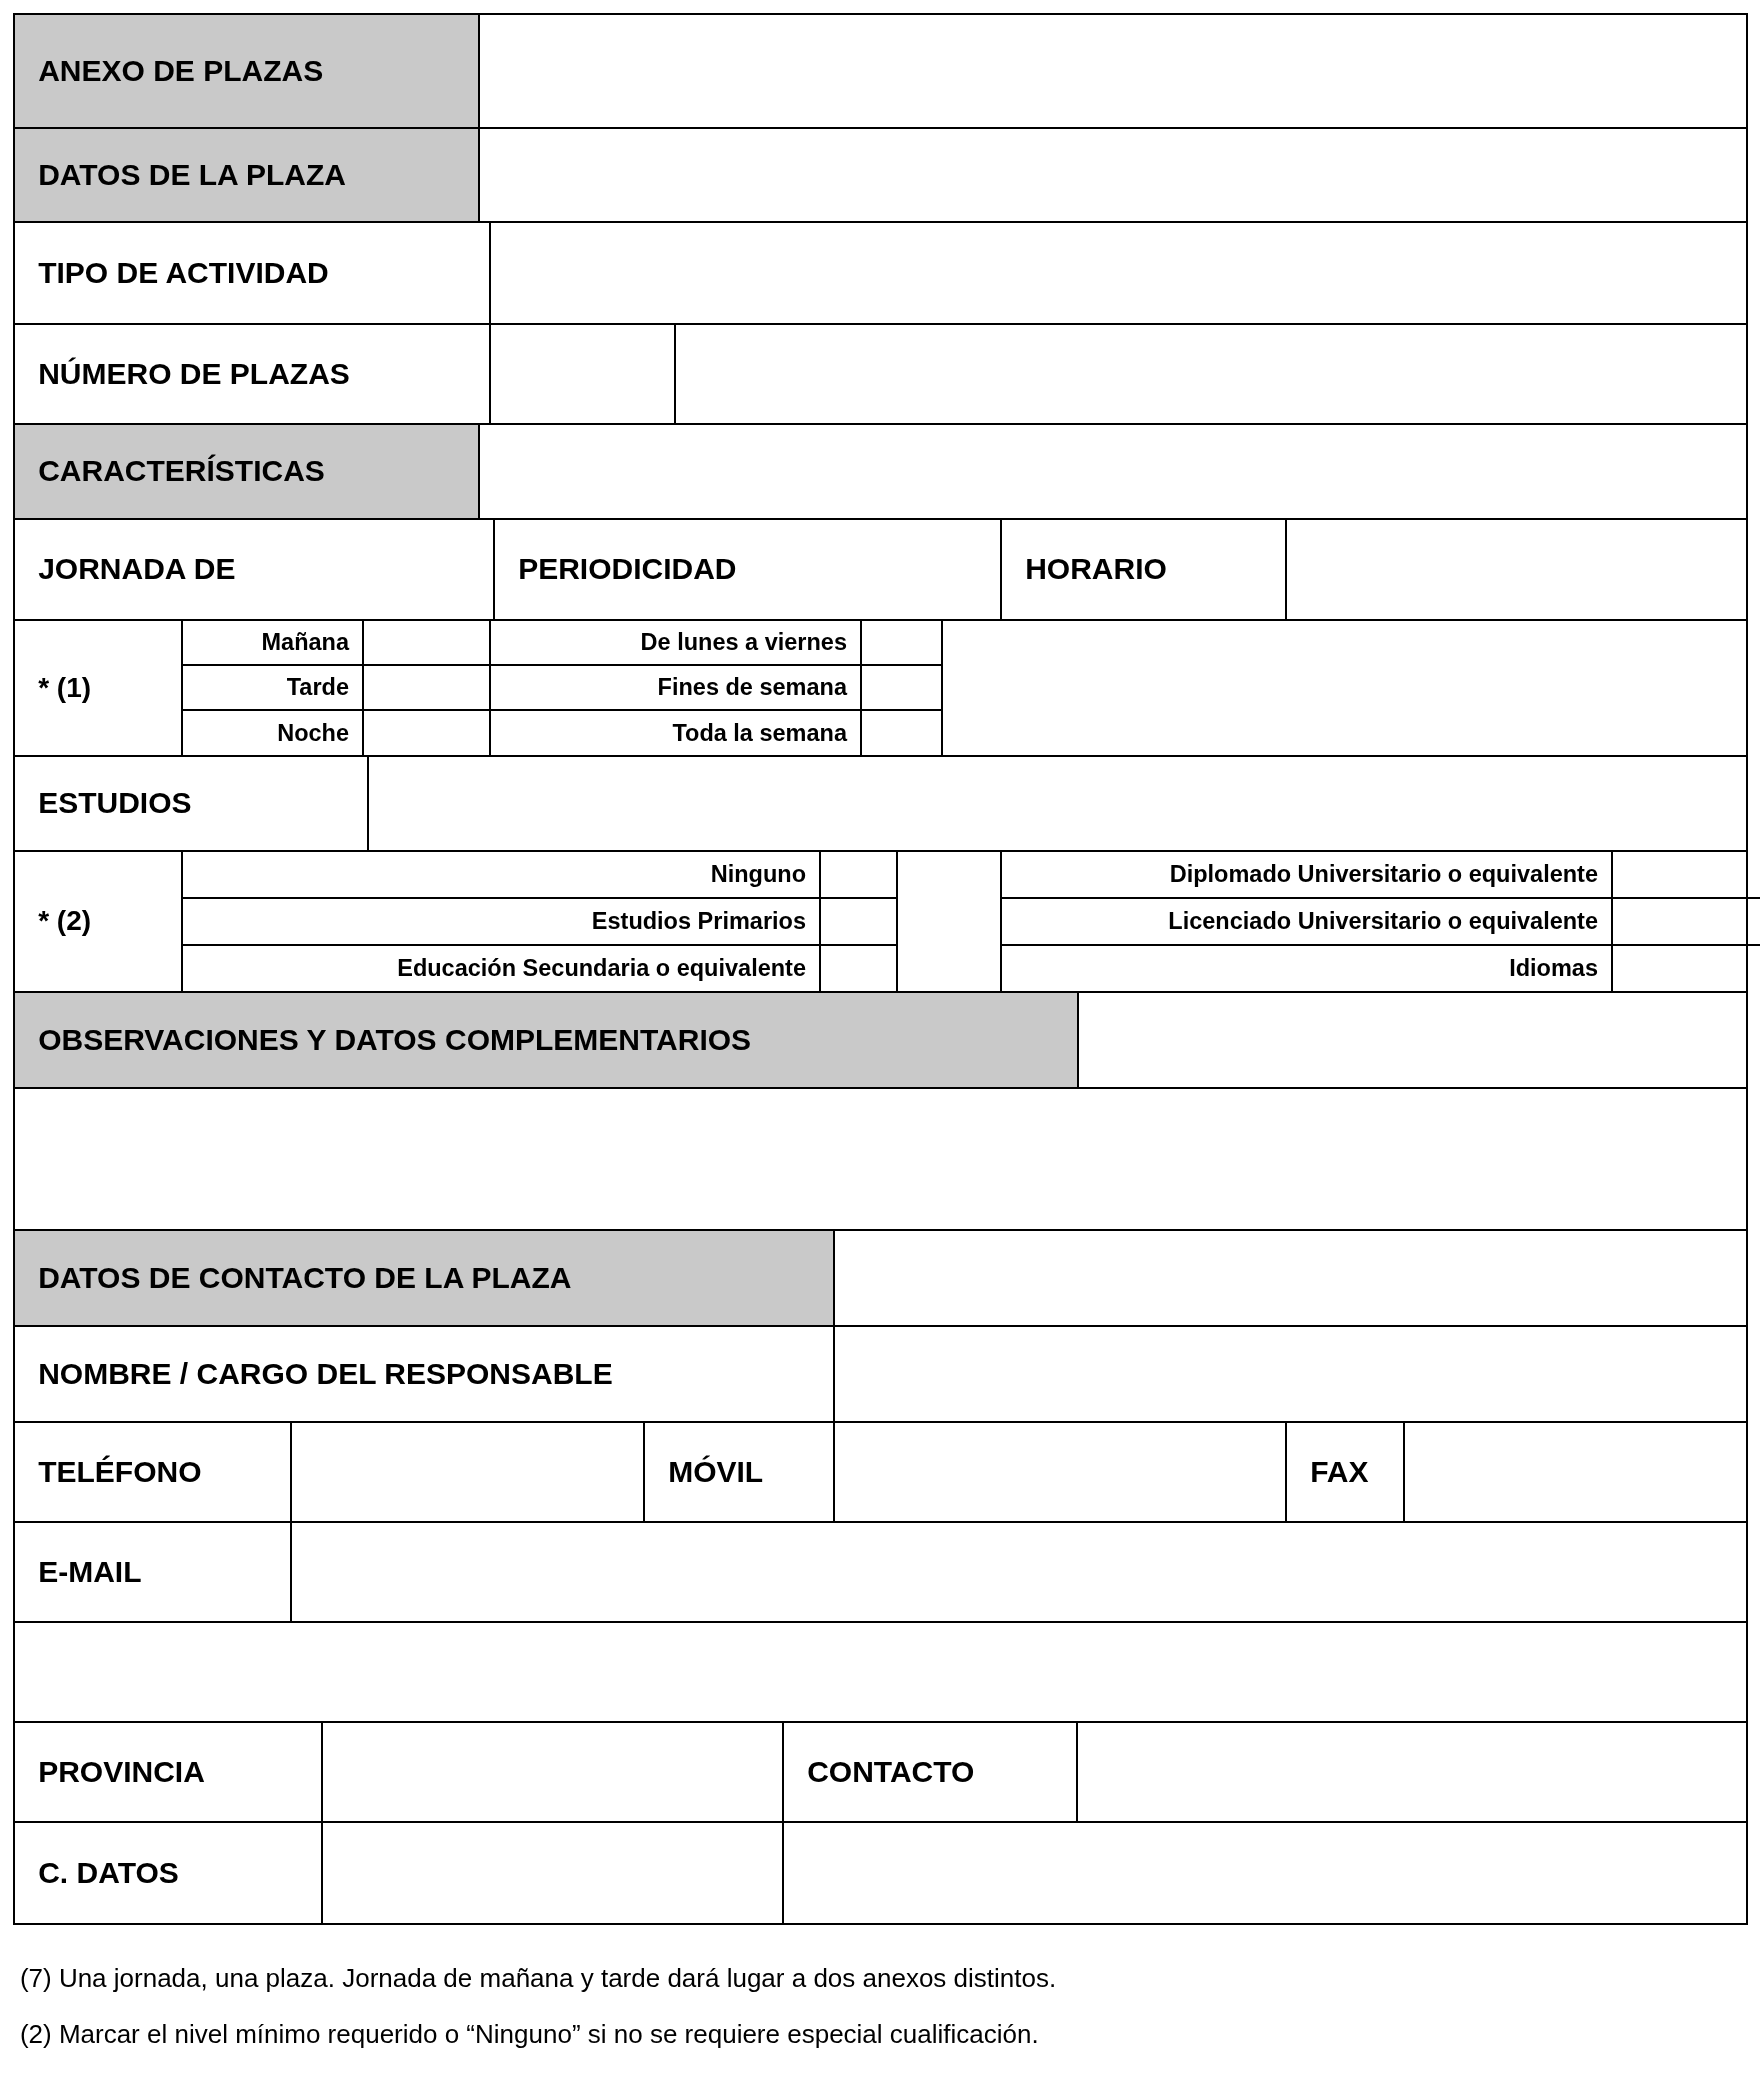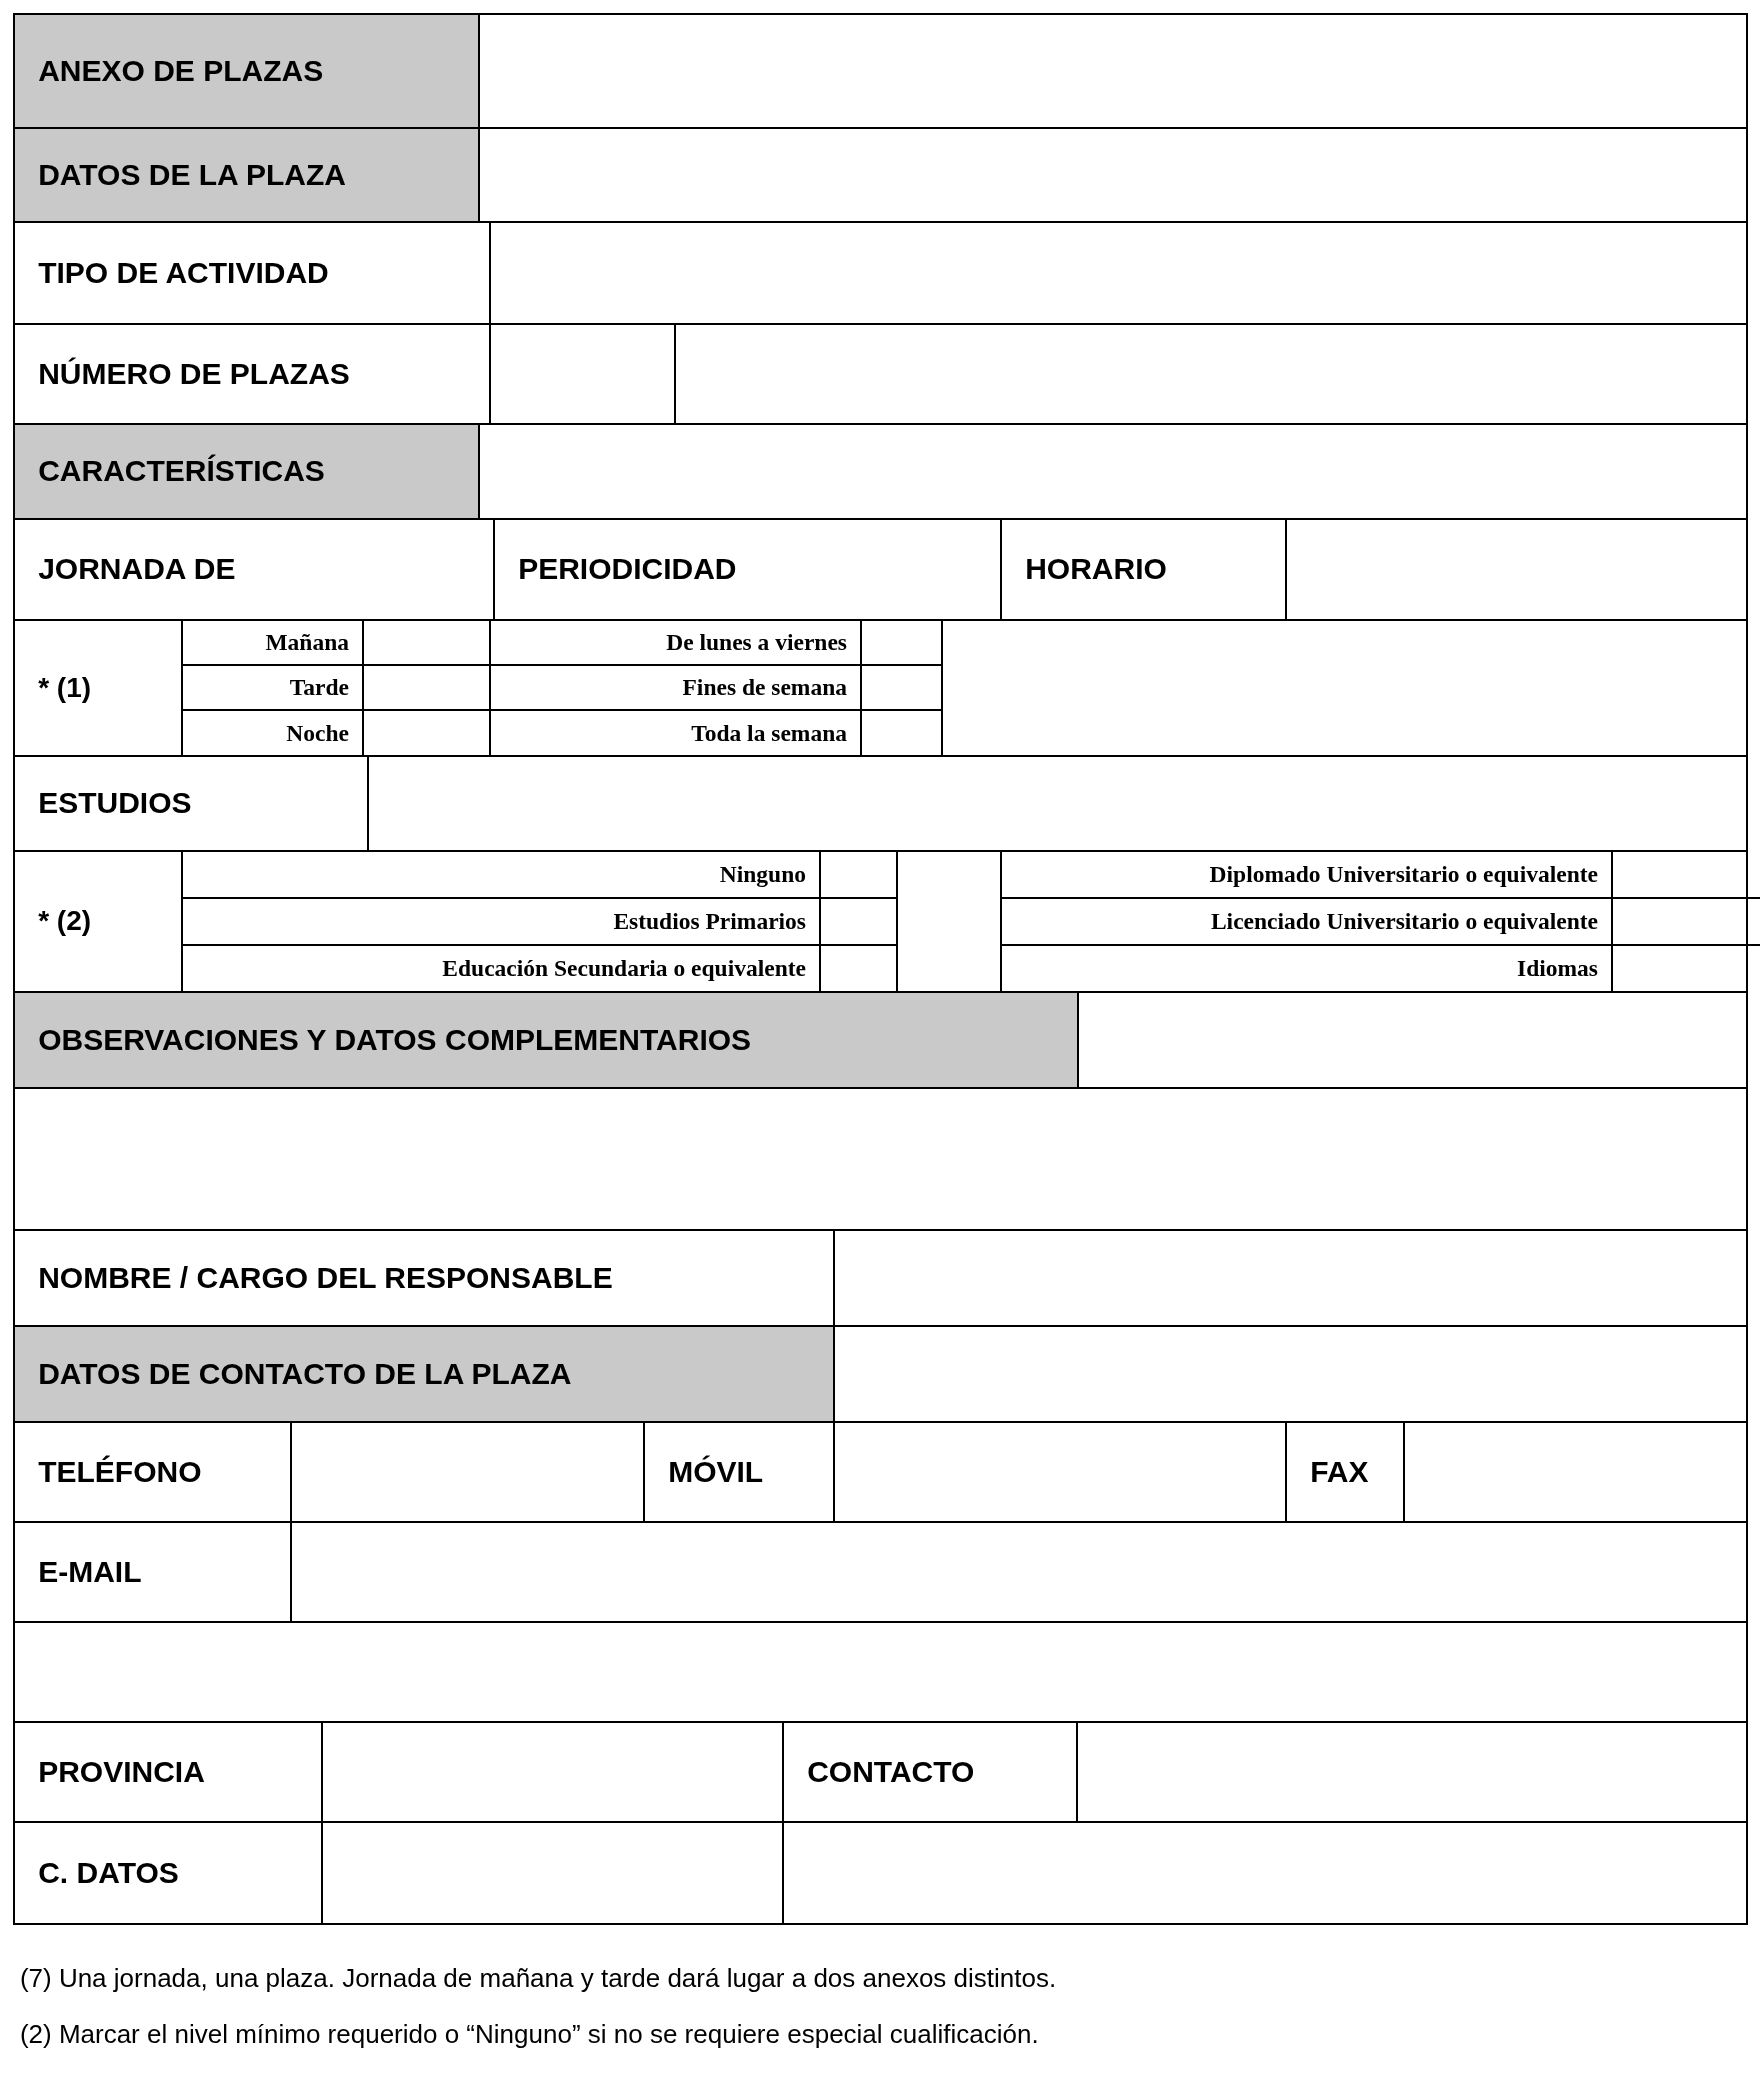--- a/index.html
+++ b/index.html
@@ -24,21 +24,21 @@
     overflow: hidden;
     flex: 0 0 auto;
   }
   .cell:last-child { border-right: none; }
   .cell.nopad { padding: 0; }
 
   .gray { background: #c9c9c9; }
   .lbl { font-weight: bold; font-size: 30px; white-space: nowrap; }
   .mark { font-weight: bold; font-size: 28px; white-space: nowrap; }
   .opt { font-weight: bold; font-size: 23.5px; white-space: nowrap; }
-  .right { justify-content: flex-end; text-align: left; padding: 0 12.7px; font-family: Liberation Serif, serif; }
+  .right { justify-content: flex-end; text-align: left; padding: 0 12.7px; }
   .fill { flex: 1 1 auto; }
 
   .subcol { display: flex; flex-direction: column; border-right: 2.7px solid #000; flex: 0 0 auto; }
   .subrow { display: flex; flex: 1 1 auto; border-bottom: 2.7px solid #000; }
   .subrow:last-child { border-bottom: none; }
   .subrow .cell { height: 100%; }
 
   
   .h126{height:114px} .h104{height:94px} .h113{height:102px} .h110{height:100px}
   .h105{height:95px} .h112{height:101px} .h150{height:136px} .h156{height:141px}
@@ -162,26 +162,26 @@
 
     <div class="row h106">
       <div class="cell gray lbl w1176">OBSERVACIONES Y DATOS COMPLEMENTARIOS</div>
       <div class="cell fill"></div>
     </div>
     <div class="row h157">
       <div class="cell fill"></div>
     </div>
 
     <div class="row h106">
+      <div class="cell gray lbl w906">DATOS DE CONTACTO DE LA PLAZA</div>
+      <div class="cell fill"></div>
+    </div>
+
+    <div class="row h106">
       <div class="cell lbl w906">NOMBRE / CARGO DEL RESPONSABLE</div>
-      <div class="cell fill"></div>
-    </div>
-
-    <div class="row h106">
-      <div class="cell gray lbl w906">DATOS DE CONTACTO DE LA PLAZA</div>
       <div class="cell fill"></div>
     </div>
 
     <div class="row h110">
       <div class="cell lbl w306">TELÉFONO</div>
       <div class="cell w390"></div>
       <div class="cell lbl w210">MÓVIL</div>
       <div class="cell w500"></div>
       <div class="cell lbl w130">FAX</div>
       <div class="cell fill"></div>

